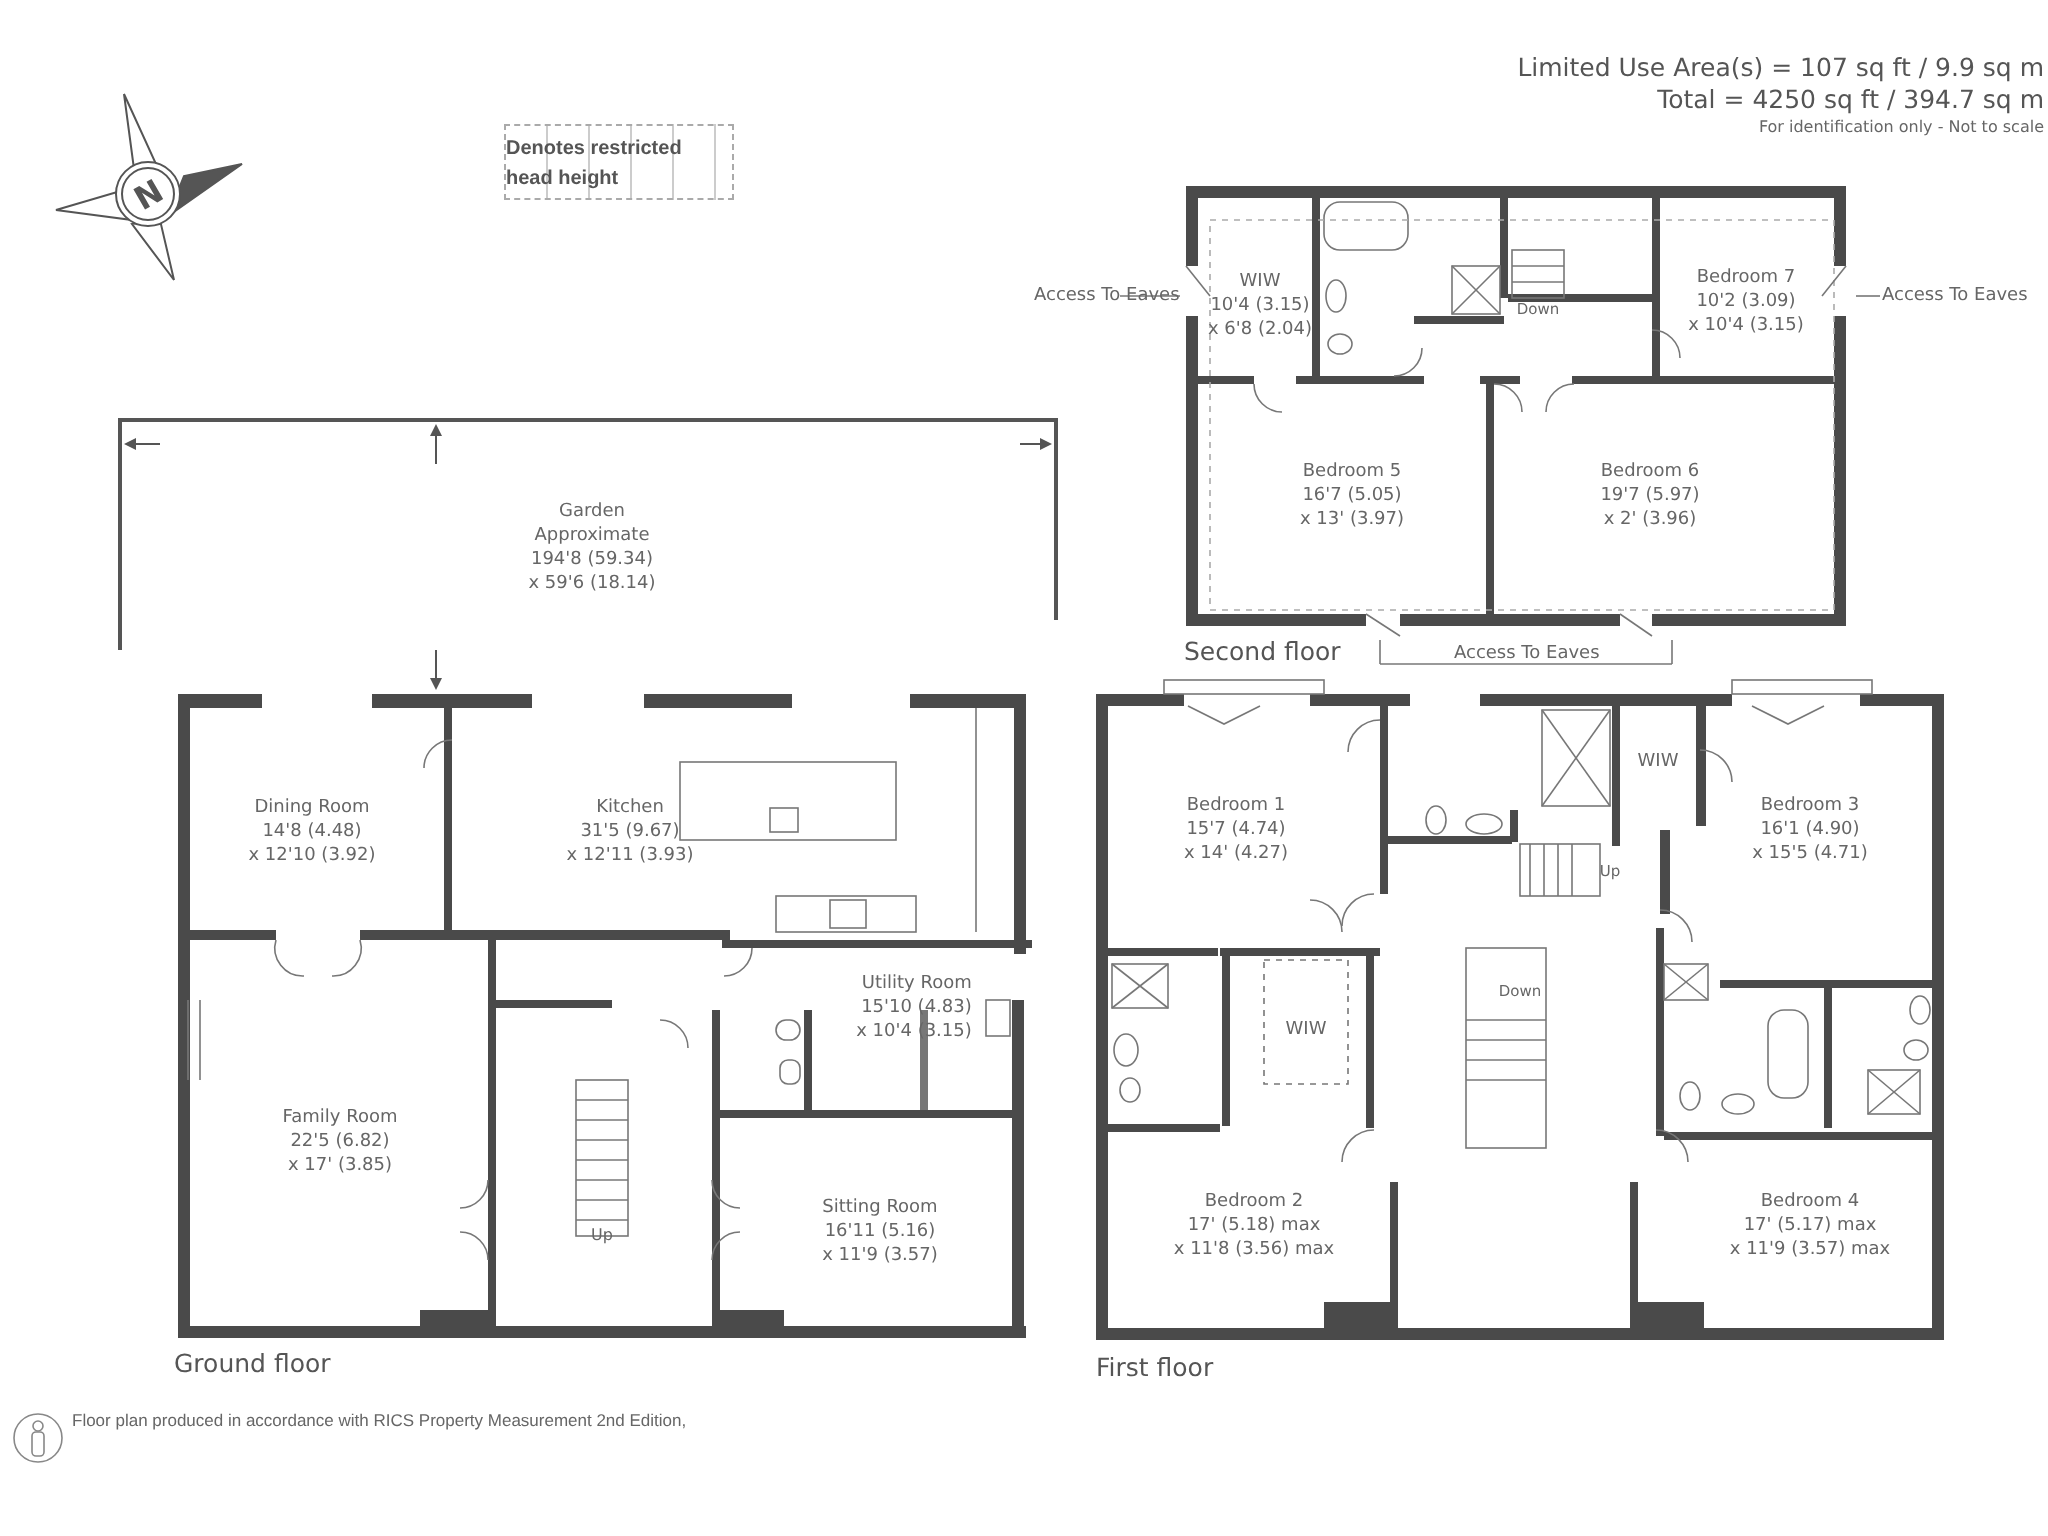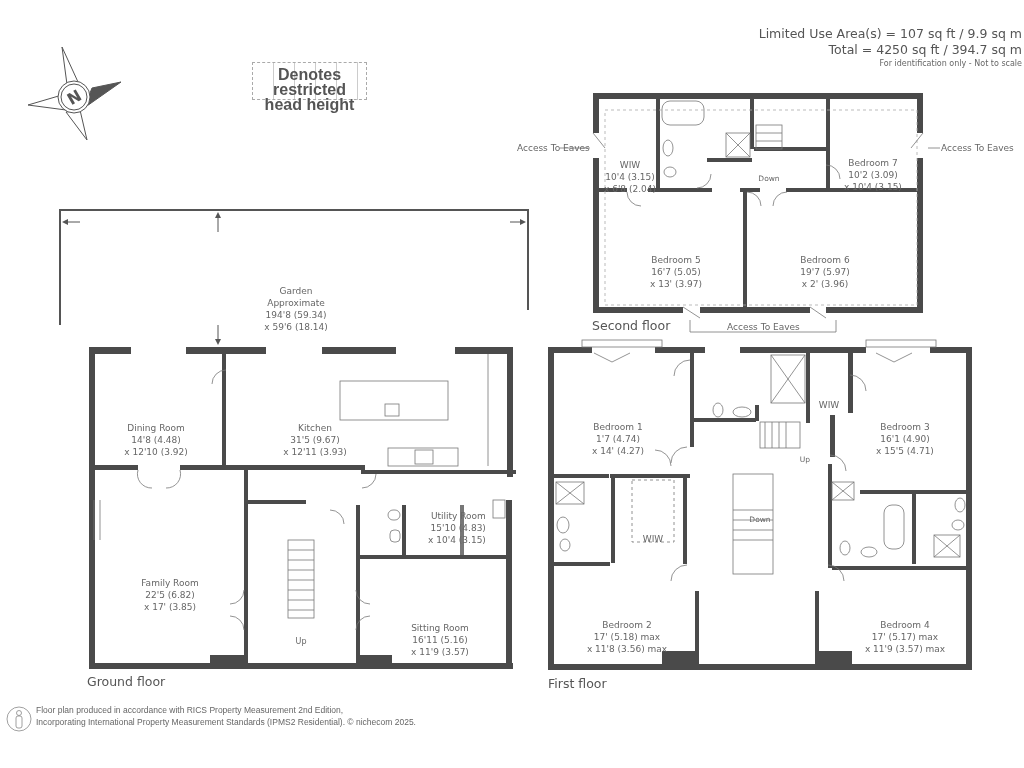--- a/index.html
+++ b/index.html
@@ -2,22 +2,22 @@
 <html><head>
 <meta charset="utf-8">
 <style>
   html,body{margin:0;padding:0;background:#ffffff;}
   body{width:1024px;height:768px;position:relative;overflow:hidden;font-family:"Liberation Sans",sans-serif;color:#555;}
   .abs{position:absolute;}
   .area{right:2px;top:26px;text-align:right;font-family:"DejaVu Sans",sans-serif;color:#555;font-size:12.5px;line-height:16px;}
   .area .note{font-size:8px;color:#666;line-height:12px;}
   .legend{left:252px;top:62px;width:115px;height:38px;border:1px dashed #aaa;
     background-image:repeating-linear-gradient(90deg,transparent 0,transparent 20px,#ccc 20px,#ccc 21px);
-    font-weight:bold;font-size:16px;color:#555;text-align:center;line-height:15px;padding-top:4px;box-sizing:border-box;}
-  .room{position:absolute;text-align:center;font-family:"DejaVu Sans",sans-serif;font-size:9px;line-height:12px;color:#666;white-space:nowrap;transform:translateX(-50%);margin-top:24px;}
+    font-weight:bold;font-size:10px;color:#555;text-align:left;line-height:15px;padding-top:4px;box-sizing:border-box;}
+  .room{position:absolute;text-align:center;font-family:"DejaVu Sans",sans-serif;font-size:9px;line-height:12px;color:#666;white-space:nowrap;transform:translateX(-50%);}
   .floor-label{position:absolute;font-family:"DejaVu Sans",sans-serif;font-size:12.5px;color:#555;}
   .eaves{position:absolute;font-family:"DejaVu Sans",sans-serif;font-size:9px;color:#666;white-space:nowrap;}
   .footer{left:36px;top:705px;font-size:8.5px;line-height:11.5px;color:#666;}
   svg{position:absolute;left:0;top:0;}
 </style>
 </head>
 <body>
 
 <div class="abs area">
   <div>Limited Use Area(s) = 107 sq ft / 9.9 sq m</div>
@@ -217,21 +217,21 @@
     <line x1="683" y1="307" x2="700" y2="318"></line>
     <line x1="810" y1="307" x2="826" y2="318"></line>
     <line x1="690" y1="320" x2="690" y2="332"></line>
     <line x1="690" y1="332" x2="836" y2="332"></line>
     <line x1="836" y1="320" x2="836" y2="332"></line>
     <line x1="560" y1="148" x2="590" y2="148"></line>
     <line x1="928" y1="148" x2="940" y2="148"></line>
   </g>
 </svg>
 
-<div class="room" style="left:296px;top:261px;">
+<div class="room" style="left:296px;top:250px;">
   <div>Garden</div>
   <div>Approximate</div>
   <div>194'8 (59.34)</div>
   <div>x 59'6 (18.14)</div>
 </div>
 
 <div class="room" style="left:156px;top:398px;">
   <div>Dining Room</div>
   <div>14'8 (4.48)</div>
   <div>x 12'10 (3.92)</div>
@@ -254,21 +254,21 @@
 <div class="room" style="left:440px;top:598px;">
   <div>Sitting Room</div>
   <div>16'11 (5.16)</div>
   <div>x 11'9 (3.57)</div>
 </div>
 <div class="room" style="left:301px;top:612px;font-size:8px;">Up</div>
 <div class="floor-label" style="left:87px;top:674px;">Ground floor</div>
 
 <div class="room" style="left:618px;top:397px;">
   <div>Bedroom 1</div>
-  <div>1'7 (4.74)</div>
+  <div>15'7 (4.74)</div>
   <div>x 14' (4.27)</div>
 </div>
 <div class="room" style="left:905px;top:397px;">
   <div>Bedroom 3</div>
   <div>16'1 (4.90)</div>
   <div>x 15'5 (4.71)</div>
 </div>
 <div class="room" style="left:627px;top:595px;">
   <div>Bedroom 2</div>
   <div>17' (5.18) max</div>
@@ -311,14 +311,13 @@
 <div class="eaves" style="left:727px;top:322px;">Access To Eaves</div>
 <div class="floor-label" style="left:592px;top:318px;">Second floor</div>
 
 <svg width="30" height="40" style="left:4px;top:704px;">
   <circle cx="15" cy="15" r="12" fill="none" stroke="#888" stroke-width="0.8"></circle>
   <circle cx="15" cy="9" r="2.5" fill="none" stroke="#888" stroke-width="0.8"></circle>
   <rect x="12" y="12" width="6" height="12" rx="2" fill="none" stroke="#888" stroke-width="0.8"></rect>
 </svg>
 <div class="abs footer">
   <div>Floor plan produced in accordance with RICS Property Measurement 2nd Edition,</div>
-  <div>Incorporating International Property Measurement Standards (IPMS2 Residential).   © nichecom 2025.</div>
 </div>
 
 </body></html>

